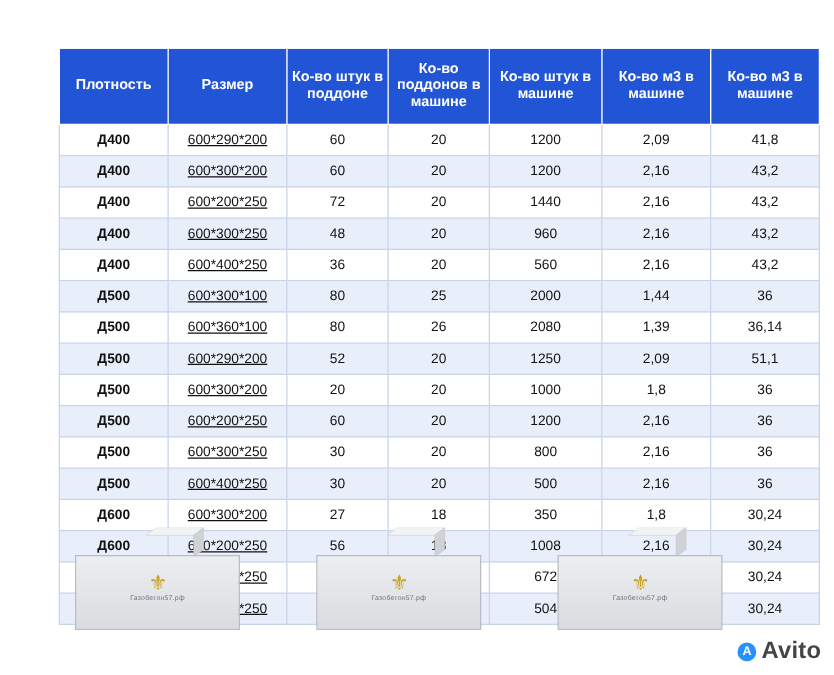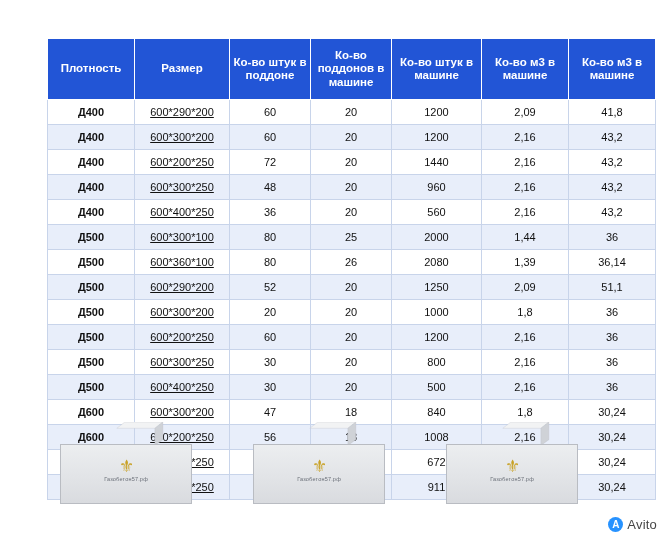--- a/index.html
+++ b/index.html
@@ -127,22 +127,22 @@
     height: 15px;
     border-radius: 50%;
     background: #0a84ff;
     color: #ffffff;
     font-size: 10px;
     font-weight: bold;
     line-height: 15px;
     text-align: center;
   }
   .wm-text {
-    font-size: 13px;
-    font-weight: normal;
+    font-size: 19px;
+    font-weight: bold;
     color: #2b2b2b;
     letter-spacing: 0.2px;
   }
 </style>
 </head>
 <body>
 
 <div class="page">
 
   <div class="table-wrap">
@@ -263,23 +263,23 @@
           <td class="c1">600*400*250</td>
           <td>30</td>
           <td>20</td>
           <td>500</td>
           <td>2,16</td>
           <td>36</td>
         </tr>
         <tr class="even">
           <td class="c0">Д600</td>
           <td class="c1">600*300*200</td>
-          <td>47</td>
+          <td>27</td>
           <td>18</td>
-          <td>840</td>
+          <td>350</td>
           <td>1,8</td>
           <td>30,24</td>
         </tr>
         <tr class="odd">
           <td class="c0">Д600</td>
           <td class="c1">600*200*250</td>
           <td>56</td>
           <td>18</td>
           <td>1008</td>
           <td>2,16</td>
@@ -292,21 +292,21 @@
           <td>18</td>
           <td>672</td>
           <td>2,16</td>
           <td>30,24</td>
         </tr>
         <tr class="odd">
           <td class="c0">Д600</td>
           <td class="c1">600*400*250</td>
           <td>28</td>
           <td>18</td>
-          <td>911</td>
+          <td>504</td>
           <td>2,16</td>
           <td>30,24</td>
         </tr>
       </tbody>
     </table>
   </div>
 
   <div class="blocks">
 
     <div class="block b1">

